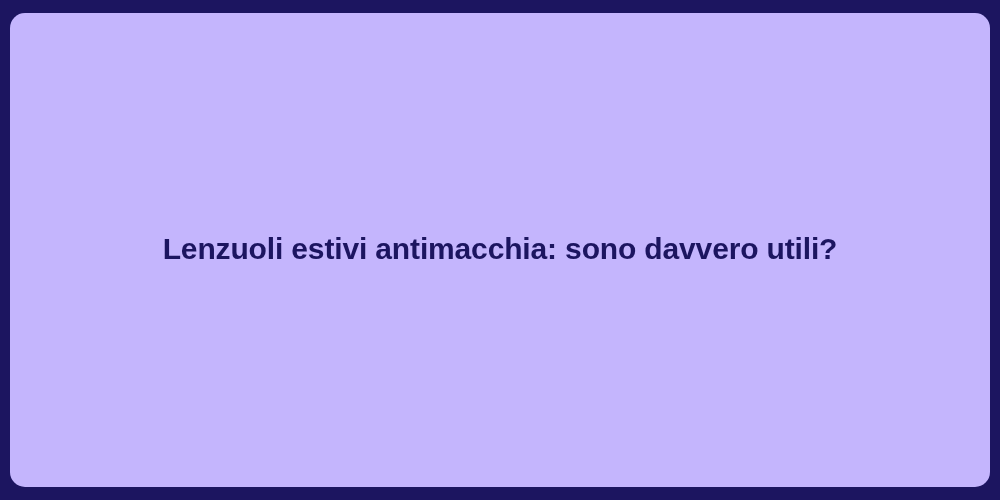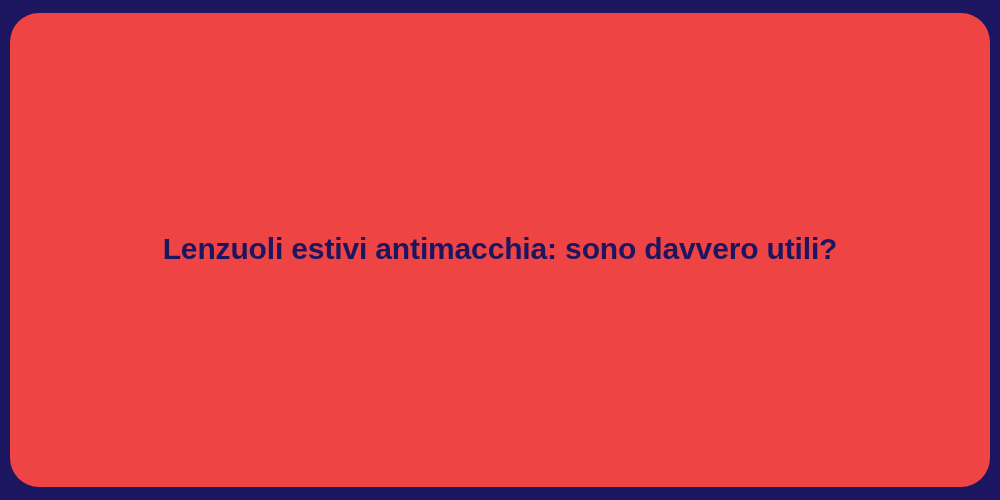--- a/index.html
+++ b/index.html
@@ -23,22 +23,22 @@
     height: 500px;
     background: #1c1560;
     padding: 13px 10px;
   }
 
   
   #card-panel {
     box-sizing: border-box;
     width: 100%;
     height: 100%;
-    background: #ef4444;
-    border-radius: 29px;
+    background: #c4b5fd;
+    border-radius: 15px;
     display: flex;
     align-items: center;
     justify-content: center;
   }
 
   
   #headline-block {
     width: 100%;
     text-align: center;
     padding: 0 40px;

